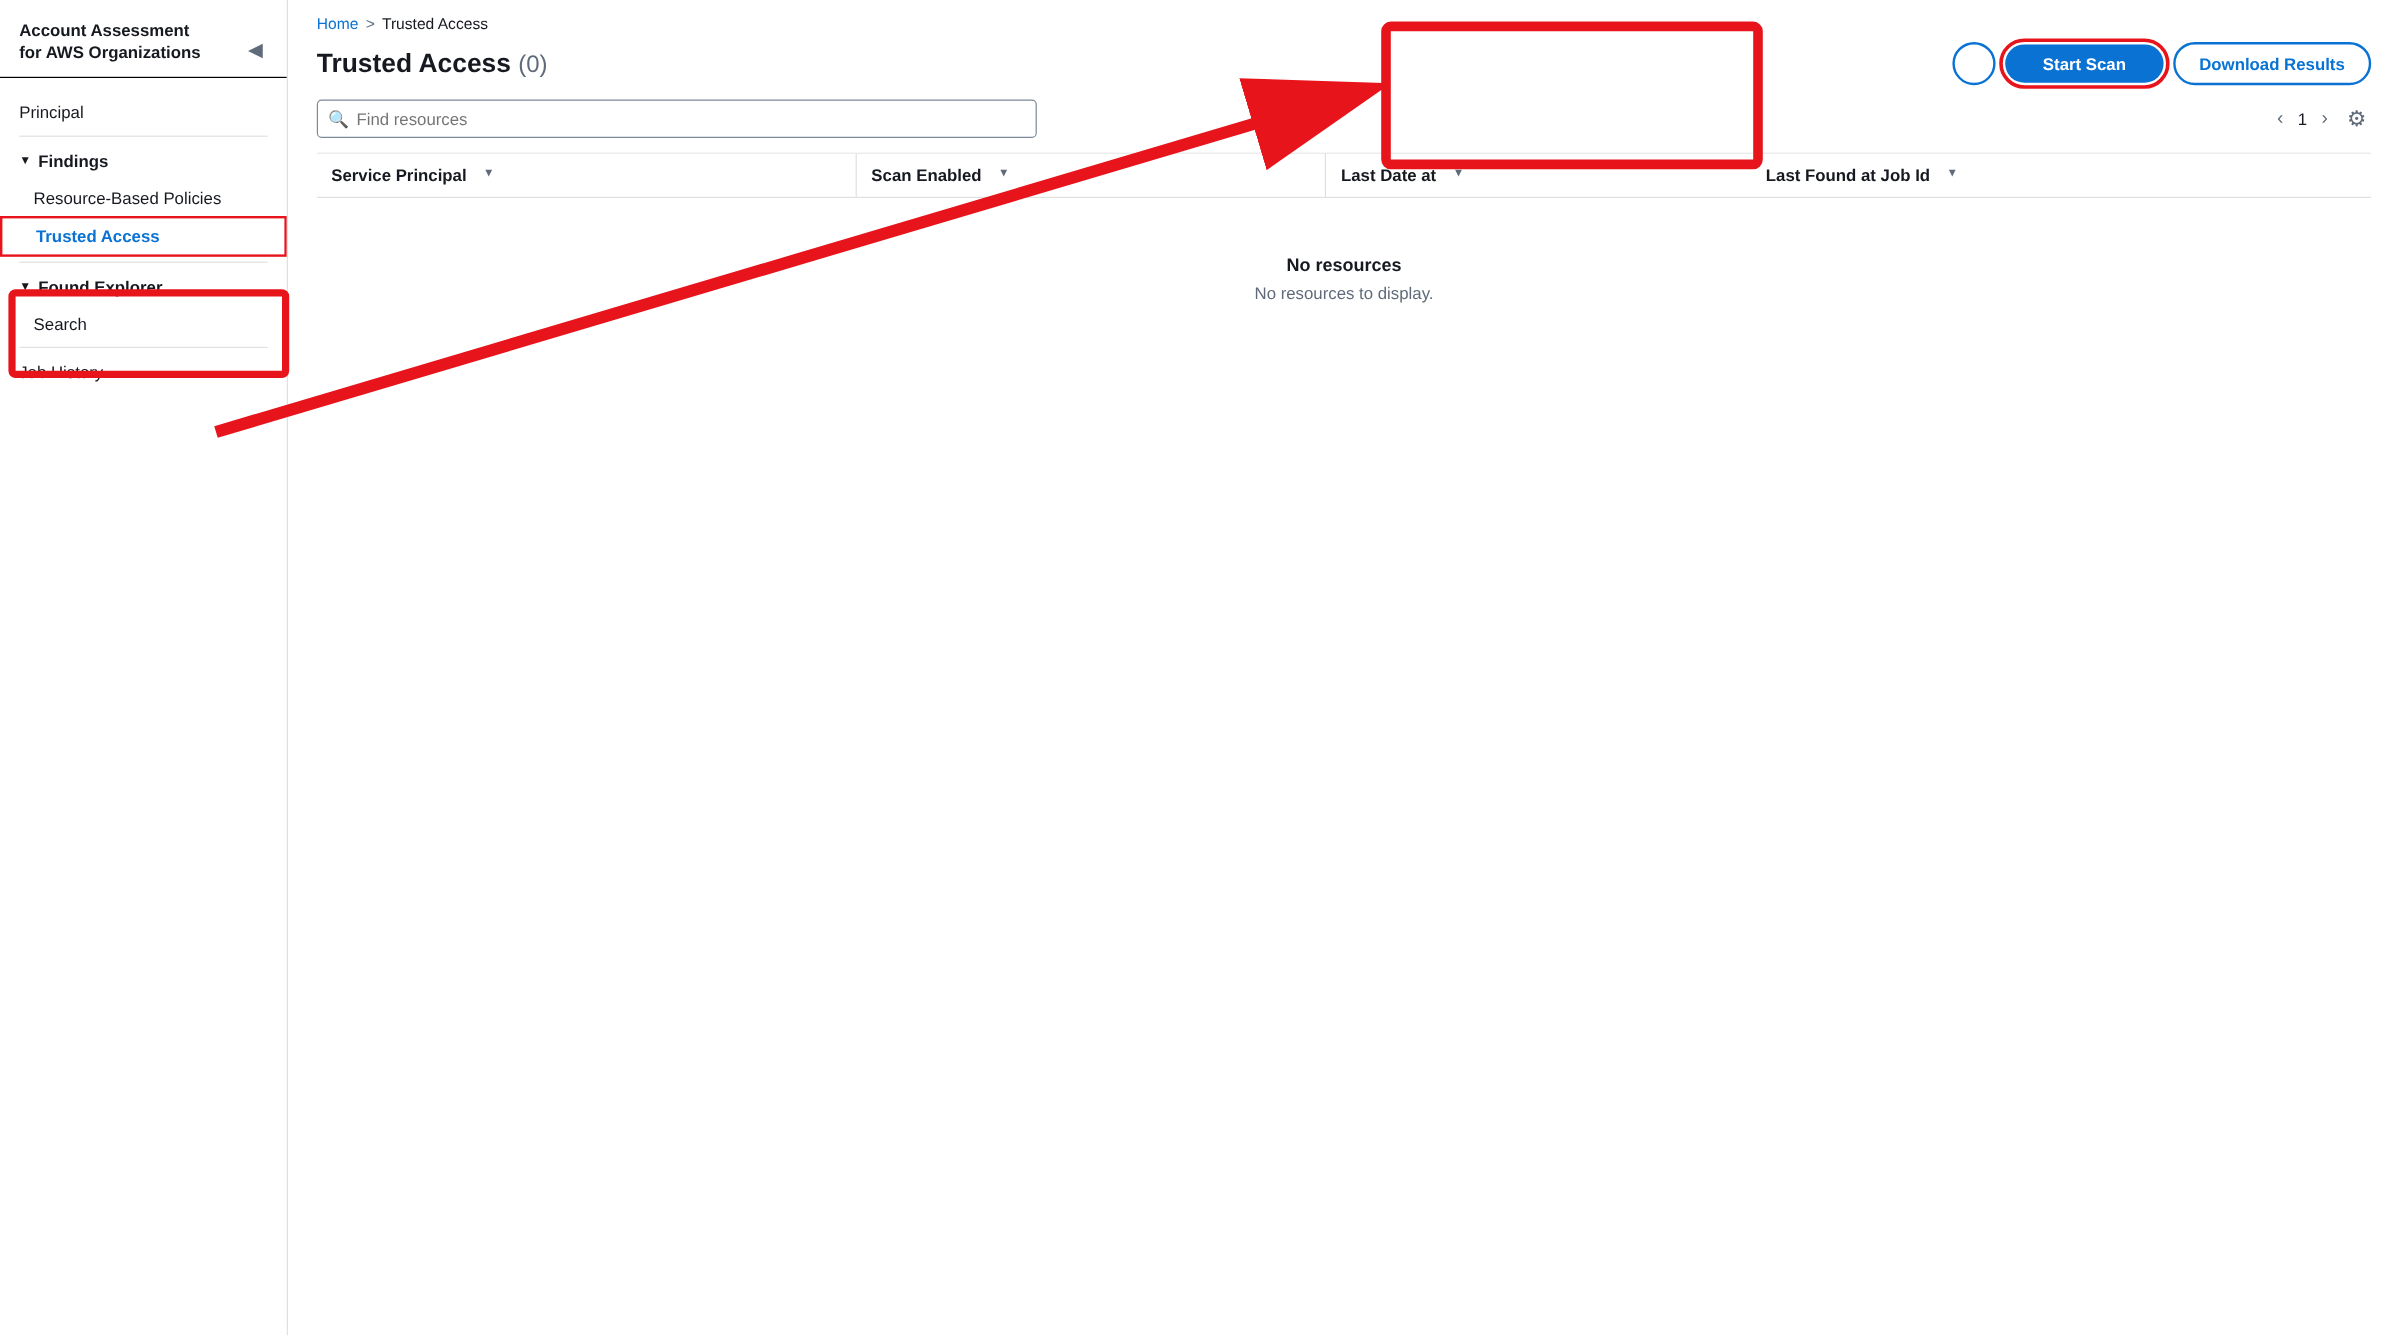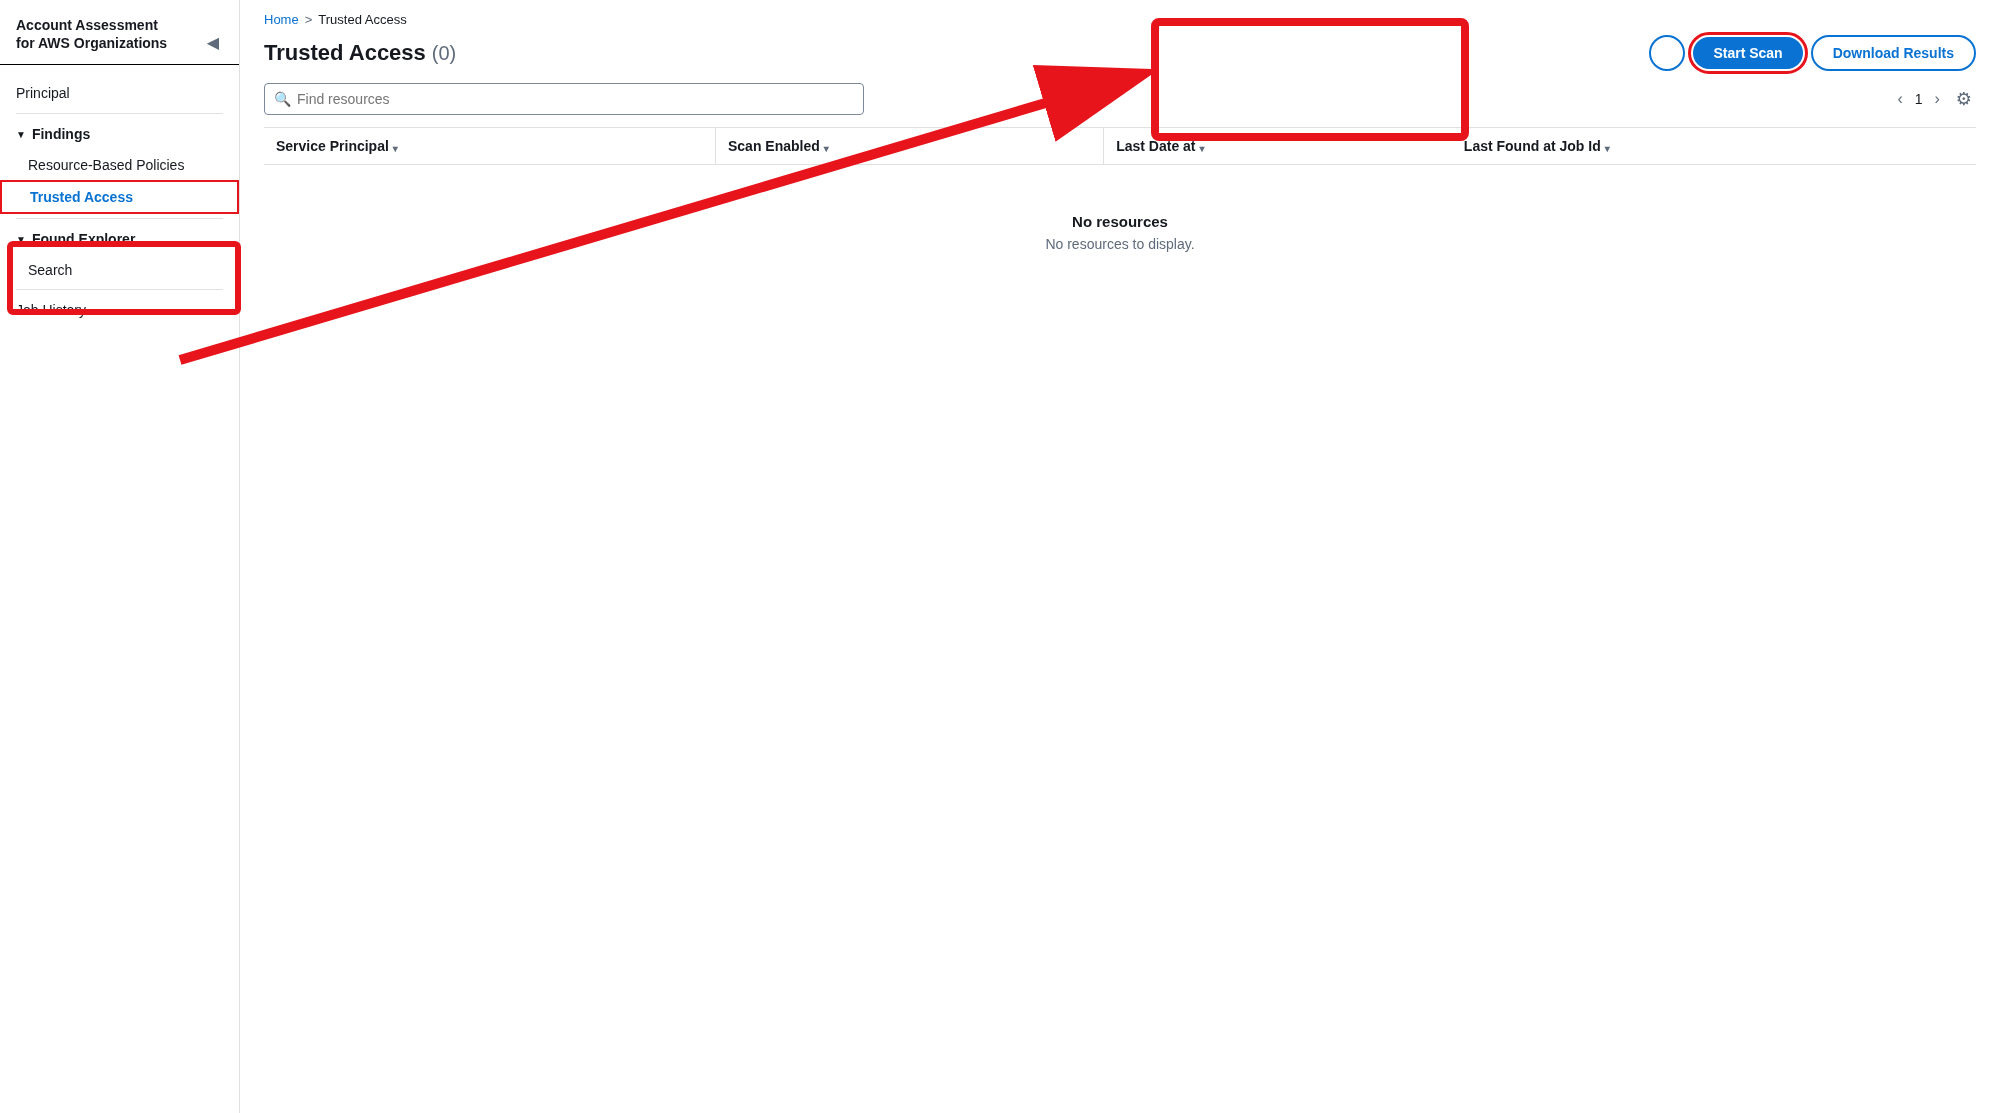--- a/index.html
+++ b/index.html
@@ -133,21 +133,21 @@
       cursor: pointer;
       display: flex;
       align-items: center;
       justify-content: center;
     }
     .btn-primary {
       background: #0972d3;
       color: #fff;
       border: none;
       border-radius: 20px;
-      padding: 8px 20px;
+      padding: 8px 31px;
       font-size: 14px;
       font-weight: 600;
       cursor: pointer;
       white-space: nowrap;
       outline: 3px solid #e8141c;
       outline-offset: 2px;
     }
     .btn-secondary {
       background: #fff;
       color: #0972d3;
@@ -237,22 +237,22 @@
       font-weight: 600;
       color: #16191f;
       background: #fff;
       white-space: nowrap;
     }
     th.with-border {
       border-left: 1px solid #e0e0e0;
     }
     .th-inner {
       display: flex;
-      align-items: flex-end;
-      gap: 4px;
+      align-items: flex-start;
+      gap: 16px;
     }
     .sort-arrow {
       font-size: 10px;
       color: #5f6b7a;
     }
     .empty-state {
       padding: 48px 24px;
       text-align: center;
     }
     .empty-title {

